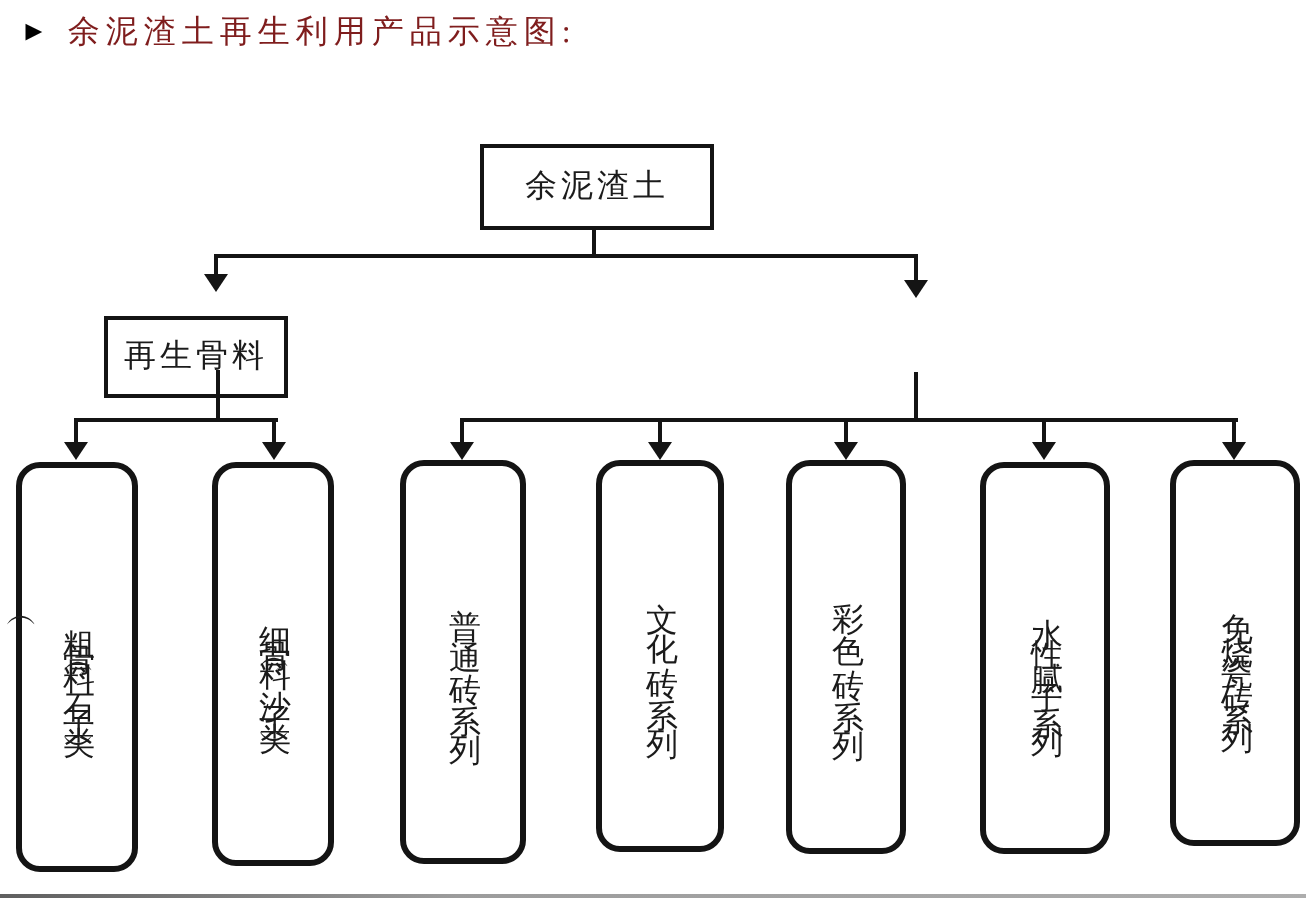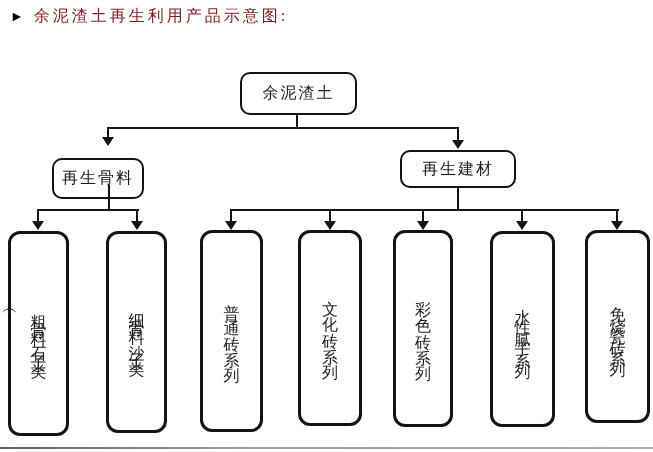--- a/index.html
+++ b/index.html
@@ -9,21 +9,21 @@
     color:#1b1b1b; overflow:hidden;
   }
   
   .title-row{position:absolute; left:10px; top:6px; display:flex; align-items:center; gap:10px;}
   .bullet{font-size:14px; line-height:18px; color:#000;}
   .title{font-size:16px; letter-spacing:3px; color:#7f1d1d; white-space:nowrap;}
 
   
   .node{
     position:absolute; box-sizing:border-box; background:#fff;
-    border:2px solid #141414; border-radius:10px;
+    border:2px solid #141414; border-radius:0;
     display:flex; align-items:center; justify-content:center;
     font-size:16px; letter-spacing:2px; color:#1b1b1b;
   }
   .leaf{border-width:3px; border-radius:12px;}
   .leaf .vtext{
     writing-mode:vertical-rl; text-orientation:mixed;
     font-size:16px; line-height:1; white-space:nowrap;
   }
   .ls8 .vtext{letter-spacing:8px;}
   .ls16 .vtext{letter-spacing:16px;}
@@ -80,21 +80,20 @@
 
 <div class="canvas">
 
   <div class="title-row">
     <span class="bullet">►</span>
     <span class="title">余泥渣土再生利用产品示意图:</span>
   </div>
 
   <div class="node root">余泥渣土</div>
   <div class="node b0">再生骨料</div>
-  <div class="node b1">再生建材</div>
 
   <div class="node leaf l0 ls8">
     <span class="vtext">粗骨料（石子类）</span>
   </div>
   <span class="stray-paren">（</span>
 
   <div class="node leaf l1 ls8">
     <span class="vtext">细骨料（沙子类）</span>
   </div>
   <div class="node leaf l2 ls16">

